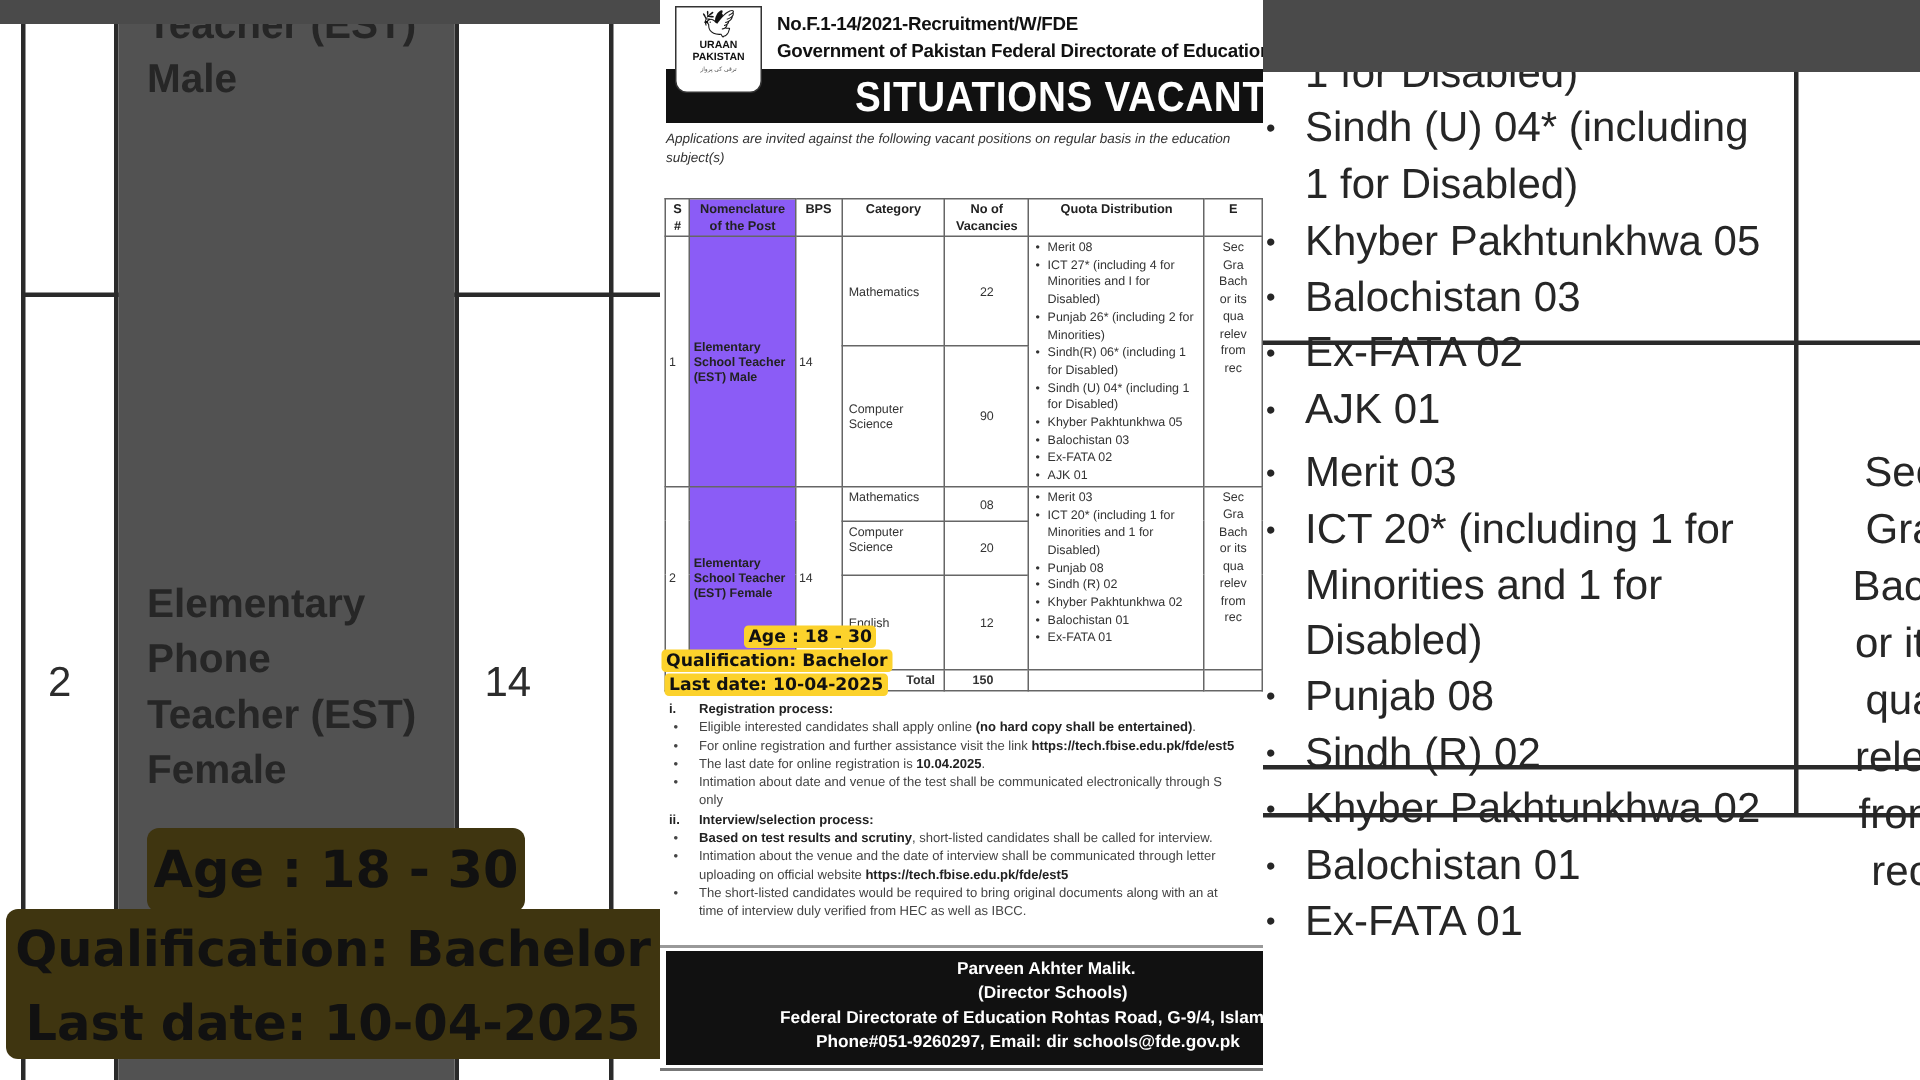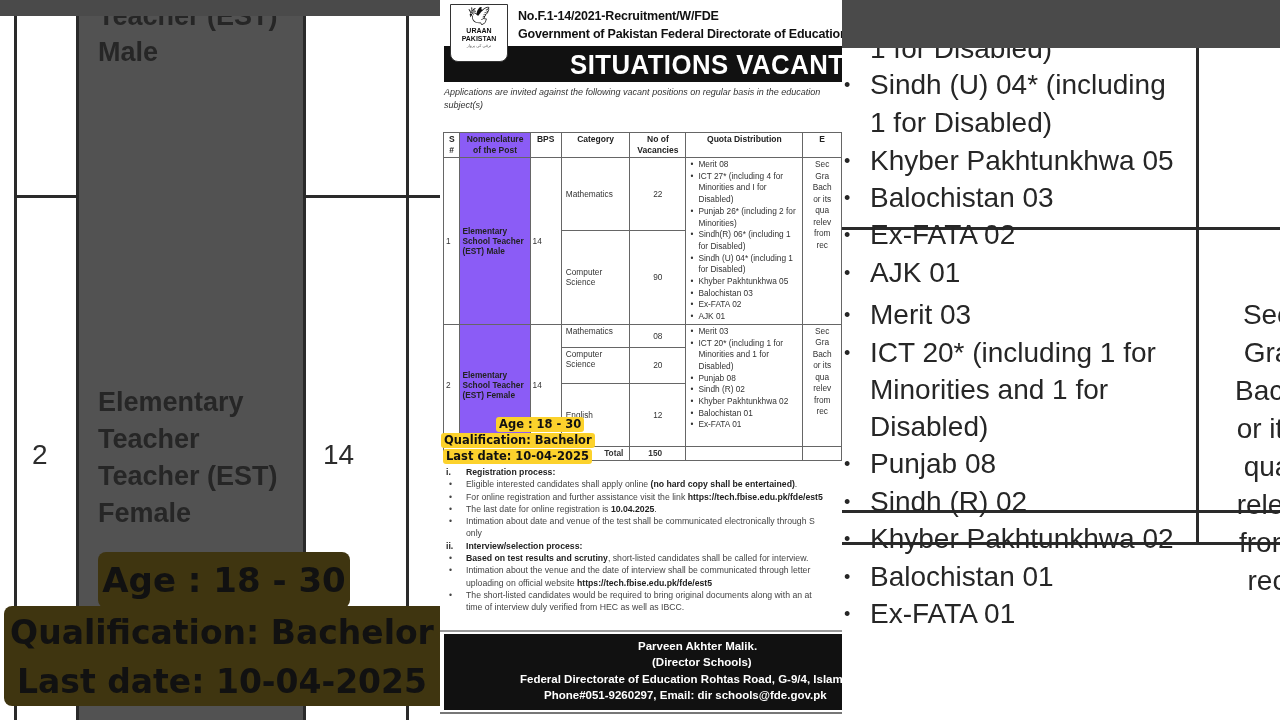--- a/index.html
+++ b/index.html
@@ -59,21 +59,21 @@
   <div class="bgline-v" style="left:14px;top:0;height:720px;"></div>
   <div class="bgline-v" style="left:76px;top:0;height:720px;"></div>
   <div class="bgline-v" style="left:303px;top:0;height:720px;"></div>
   <div class="bgline-v" style="left:406px;top:0;height:720px;"></div>
   <div class="bgline-h" style="left:14px;top:179px;width:426px;"></div>
   <div style="position:absolute;left:79px;top:0;width:224px;height:720px;background:#525252;"></div>
   <div class="bgtxt bold" style="left:98px;top:-18px;">Teacher (EST)</div>
   <div class="bgtxt bold" style="left:98px;top:18px;">Male</div>
   <div class="bgtxt" style="left:32px;top:423px;font-size:28px;color:#2c2c2c;">2</div>
   <div class="bgtxt bold" style="left:98px;top:368px;">Elementary</div>
-  <div class="bgtxt bold" style="left:98px;top:405px;">Teacher</div>
+  <div class="bgtxt bold" style="left:98px;top:405px;">Phone</div>
   <div class="bgtxt bold" style="left:98px;top:442px;">Teacher (EST)</div>
   <div class="bgtxt bold" style="left:98px;top:479px;">Female</div>
   <div class="bgtxt" style="left:323px;top:423px;font-size:28px;color:#2c2c2c;">14</div>
   <div class="bgtxt bold" style="left:88px;top:698px;">Registration process:</div>
 
   <div class="big-tag" style="left:98px;top:536px;width:252px;height:56px;font-size:34px;line-height:56px;text-align:center;">Age : 18 - 30</div>
   <div class="big-tag" style="left:4px;top:590px;width:436px;height:50px;font-size:33px;line-height:54px;text-align:center;border-radius:8px 0 0 0;">Qualification: Bachelor</div>
   <div class="big-tag" style="left:4px;top:638px;width:436px;height:52px;font-size:33px;line-height:56px;text-align:center;border-radius:0 0 0 8px;">Last date: 10-04-2025</div>
 </div>
 

